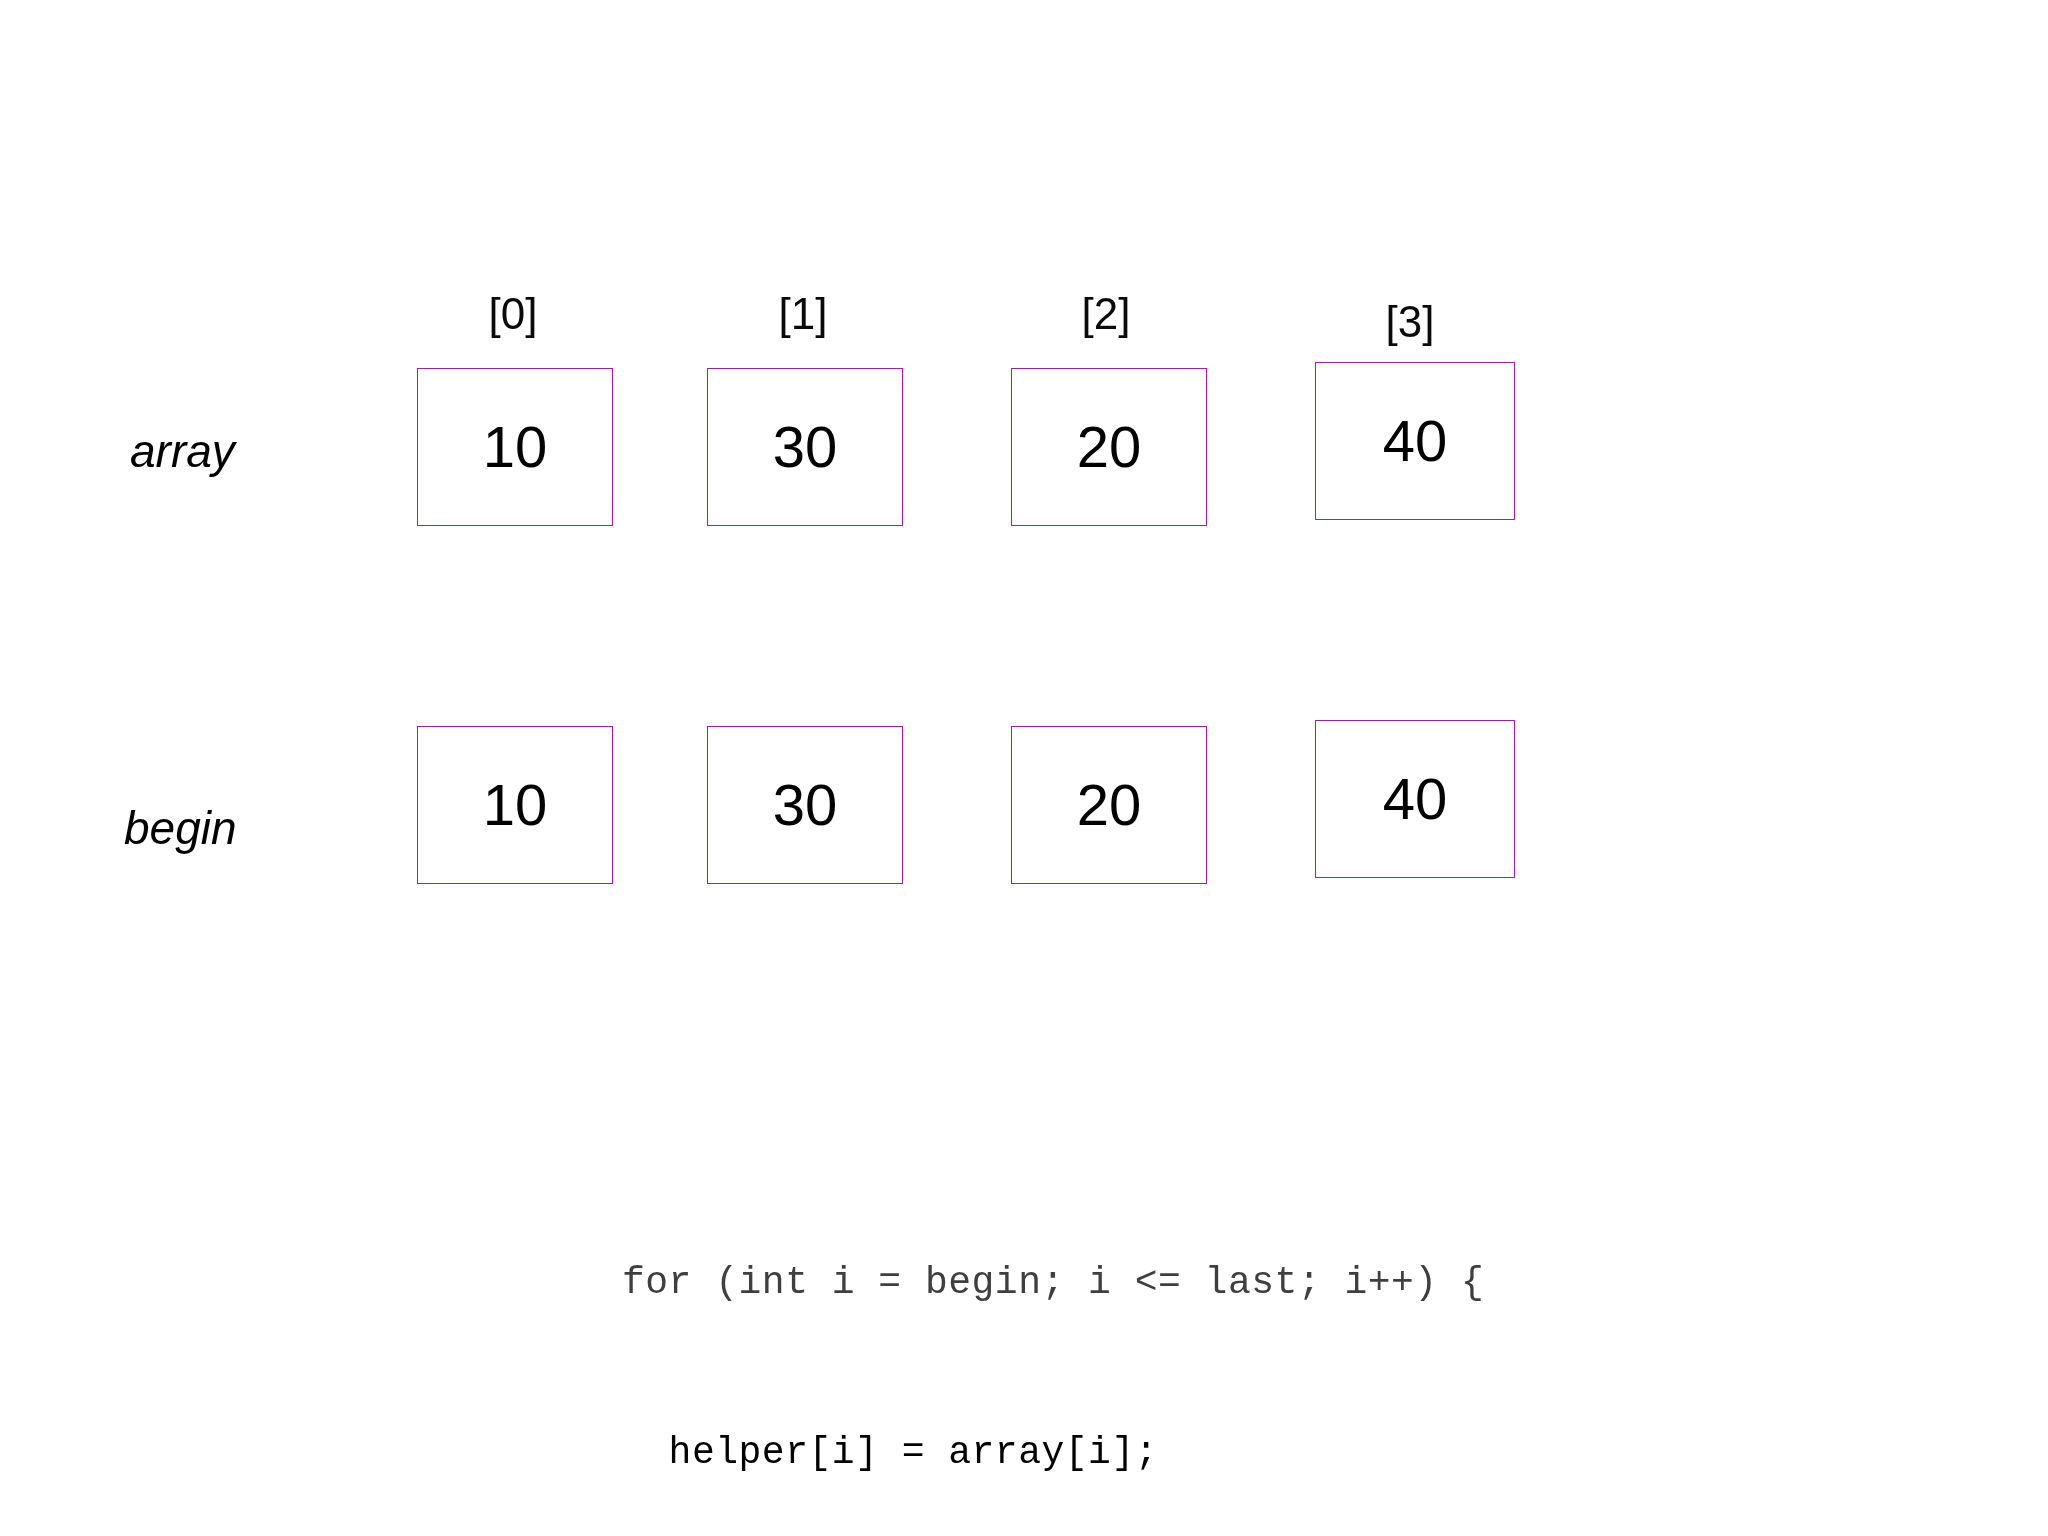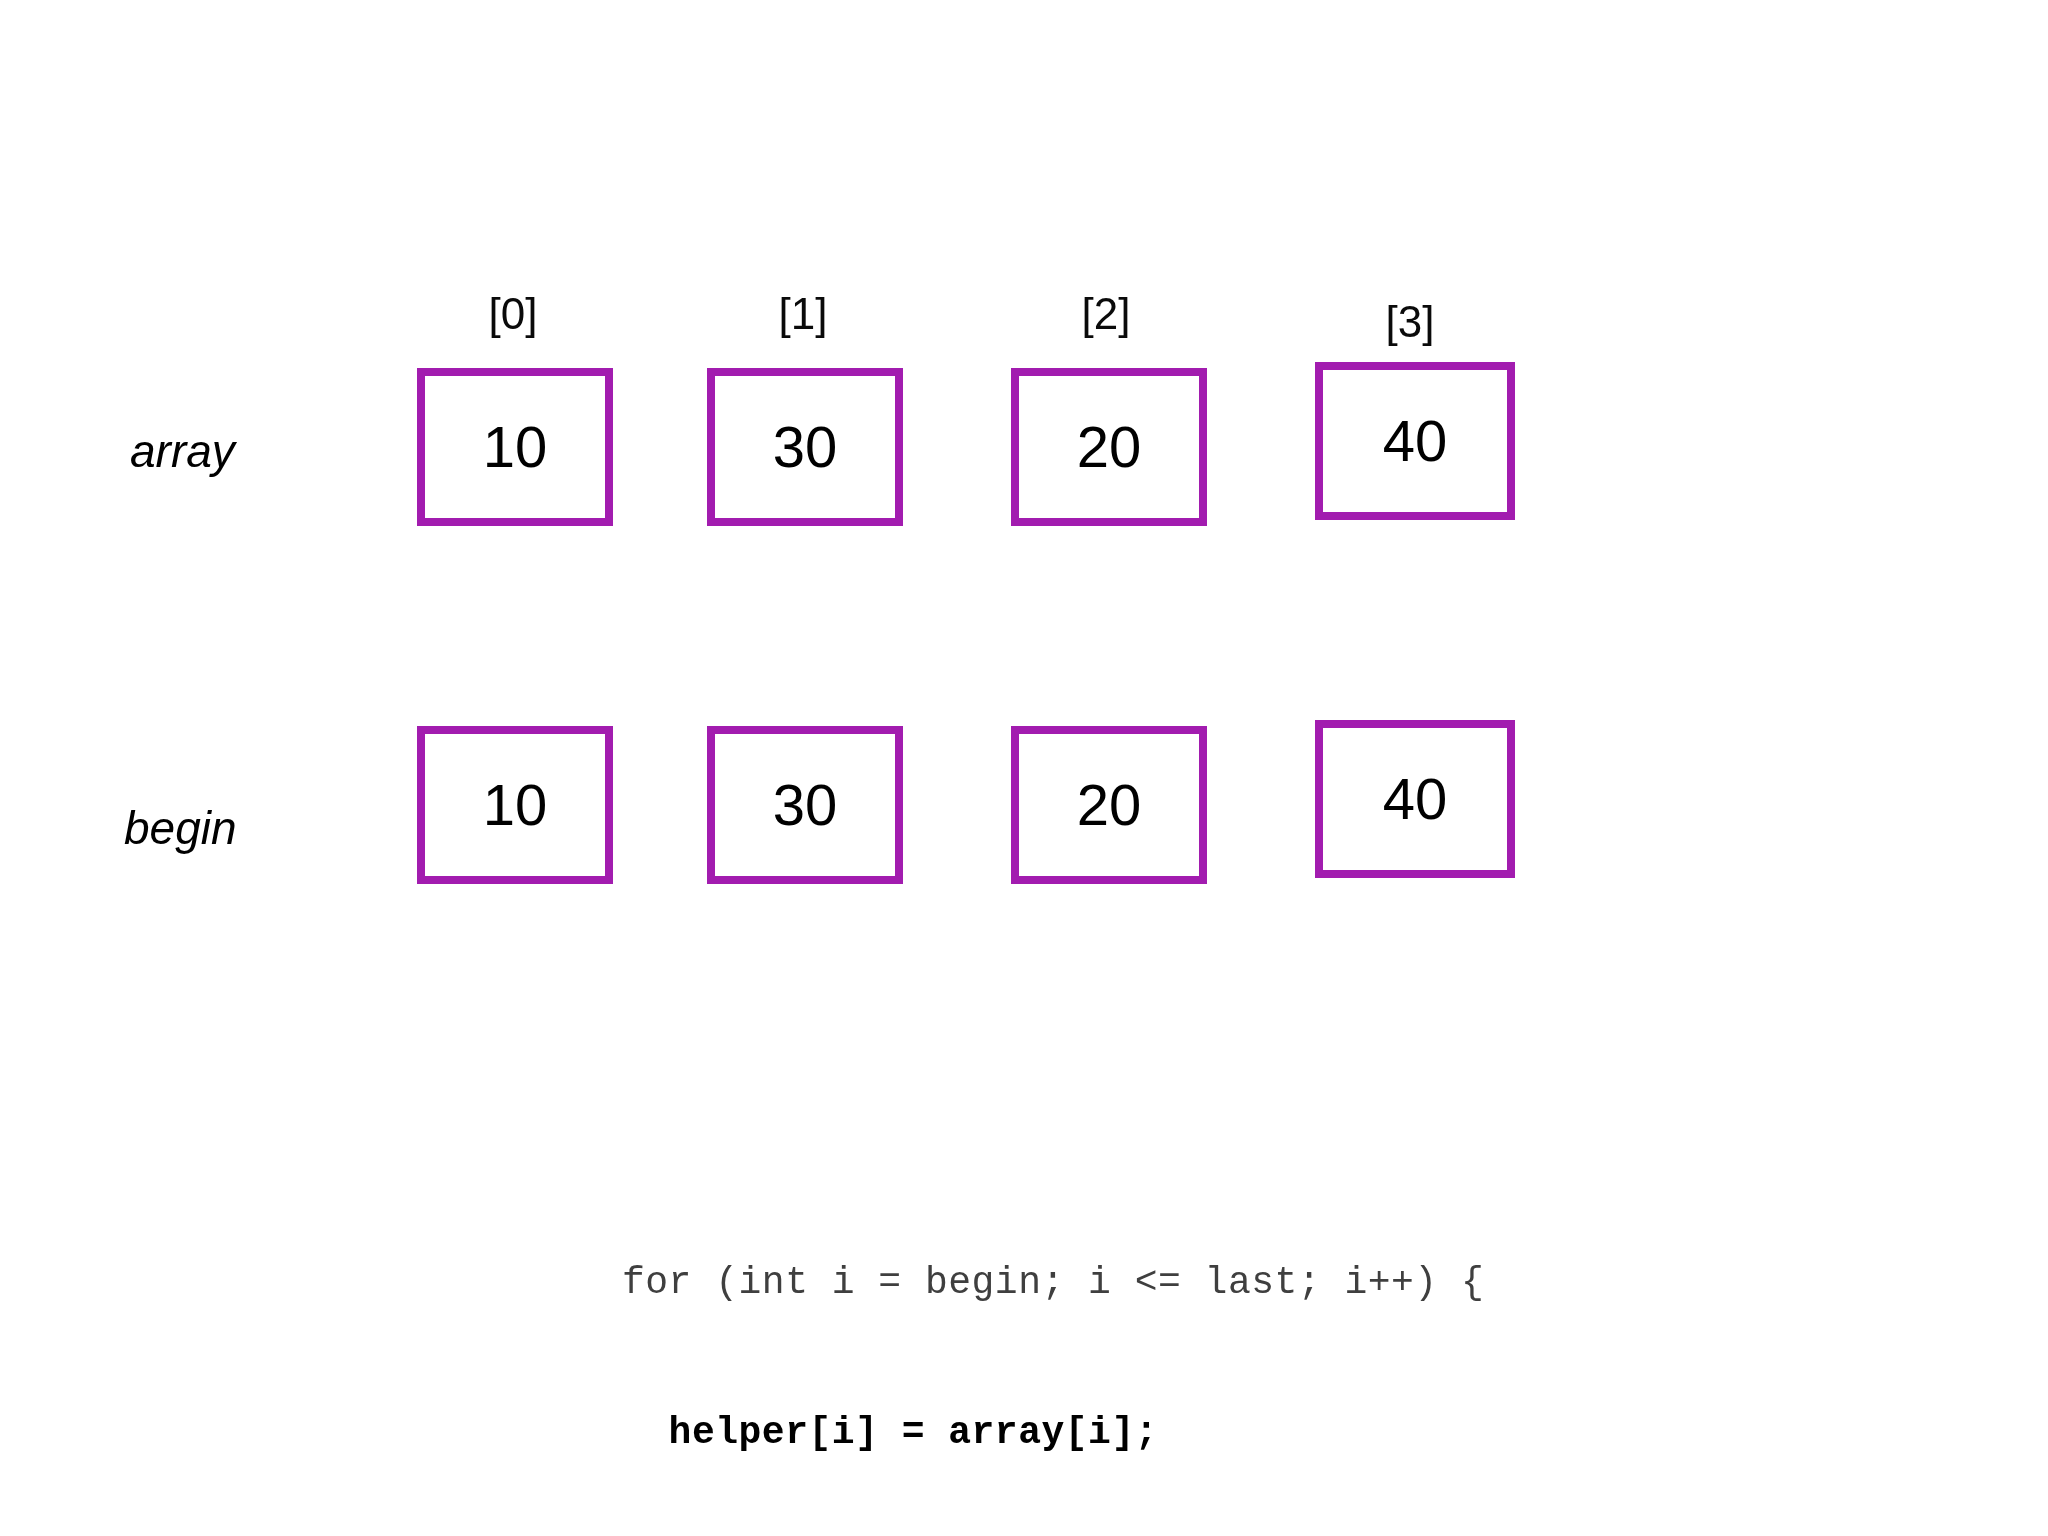--- a/index.html
+++ b/index.html
@@ -46,21 +46,21 @@
     line-height: 1;
     text-align: center;
     white-space: nowrap;
   }
 
   
   .cell {
     position: absolute;
     box-sizing: border-box;
     background: #ffffff;
-    border: 8px solid #a21caf;
+    border: 1px solid #a21caf;
     display: flex;
     align-items: center;
     justify-content: center;
   }
   .cell .cell-value {
     font-family: "Liberation Sans", sans-serif;
     font-size: 58px;
     color: #000000;
     line-height: 1;
     user-select: none;
@@ -73,22 +73,23 @@
     top: 1158px;
     font-family: "Liberation Mono", "DejaVu Sans Mono", monospace;
     font-size: 38px;
     line-height: 50px;
     color: #3f3f3f;
     white-space: pre;
     letter-spacing: 0.5px;
   }
   #code-block .code-line { display: block; white-space: pre; }
   #code-block .code-line.bold {
-    font-weight: bold;
+    font-weight: normal;
     color: #000000;
+    margin-top: 20px;
   }
 </style>
 </head>
 <body>
 
 <div id="stage">
 
   <div class="index-label" style="left:415px; top:292px; width:196px;">[0]</div>
   <div class="index-label" style="left:705px; top:292px; width:196px;">[1]</div>
   <div class="index-label" style="left:1008px; top:292px; width:196px;">[2]</div>

